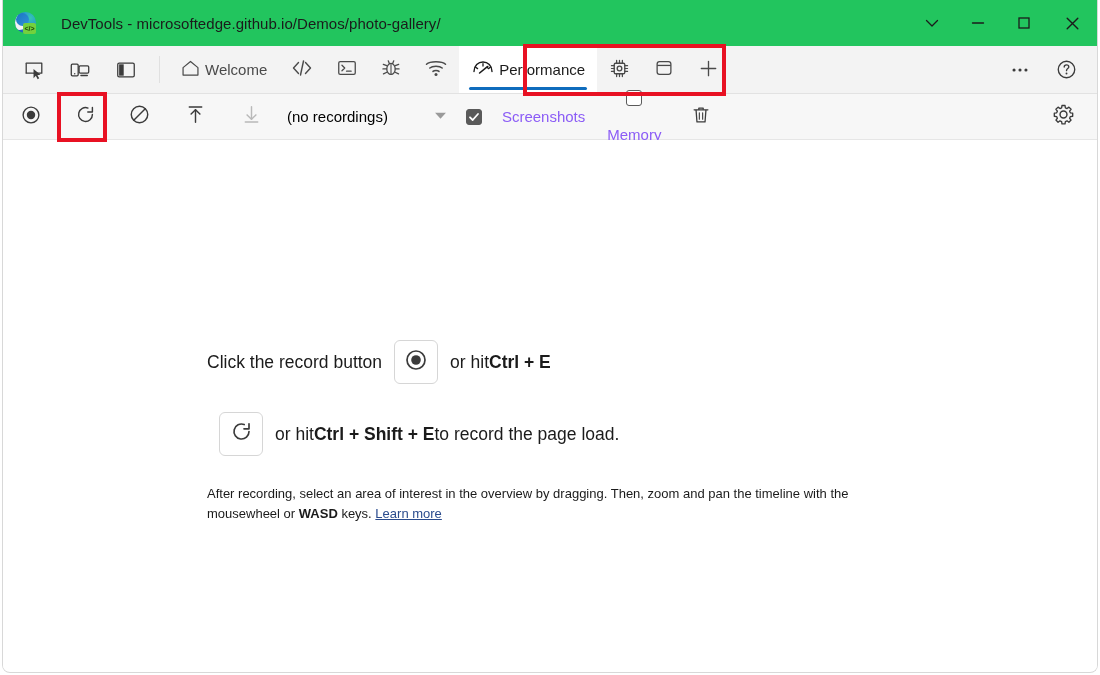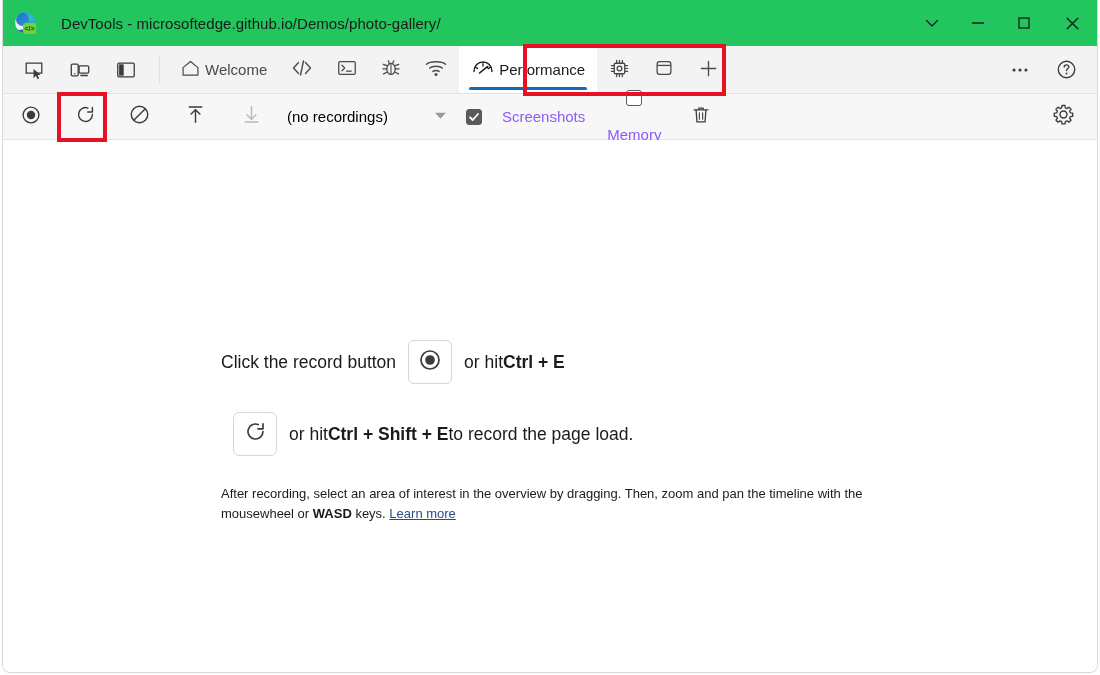--- a/index.html
+++ b/index.html
@@ -220,21 +220,21 @@
   }
 
   
   .content {
     position: relative;
     height: 531px;
     background: #ffffff;
   }
   .landing {
     position: absolute;
-    left: 218px;
+    left: 204px;
     top: 200px;
     width: 700px;
   }
   .landing-row {
     display: flex;
     align-items: center;
     font-size: 17.5px;
     color: #1b1b1b;
     margin-bottom: 28px;
     white-space: nowrap;

